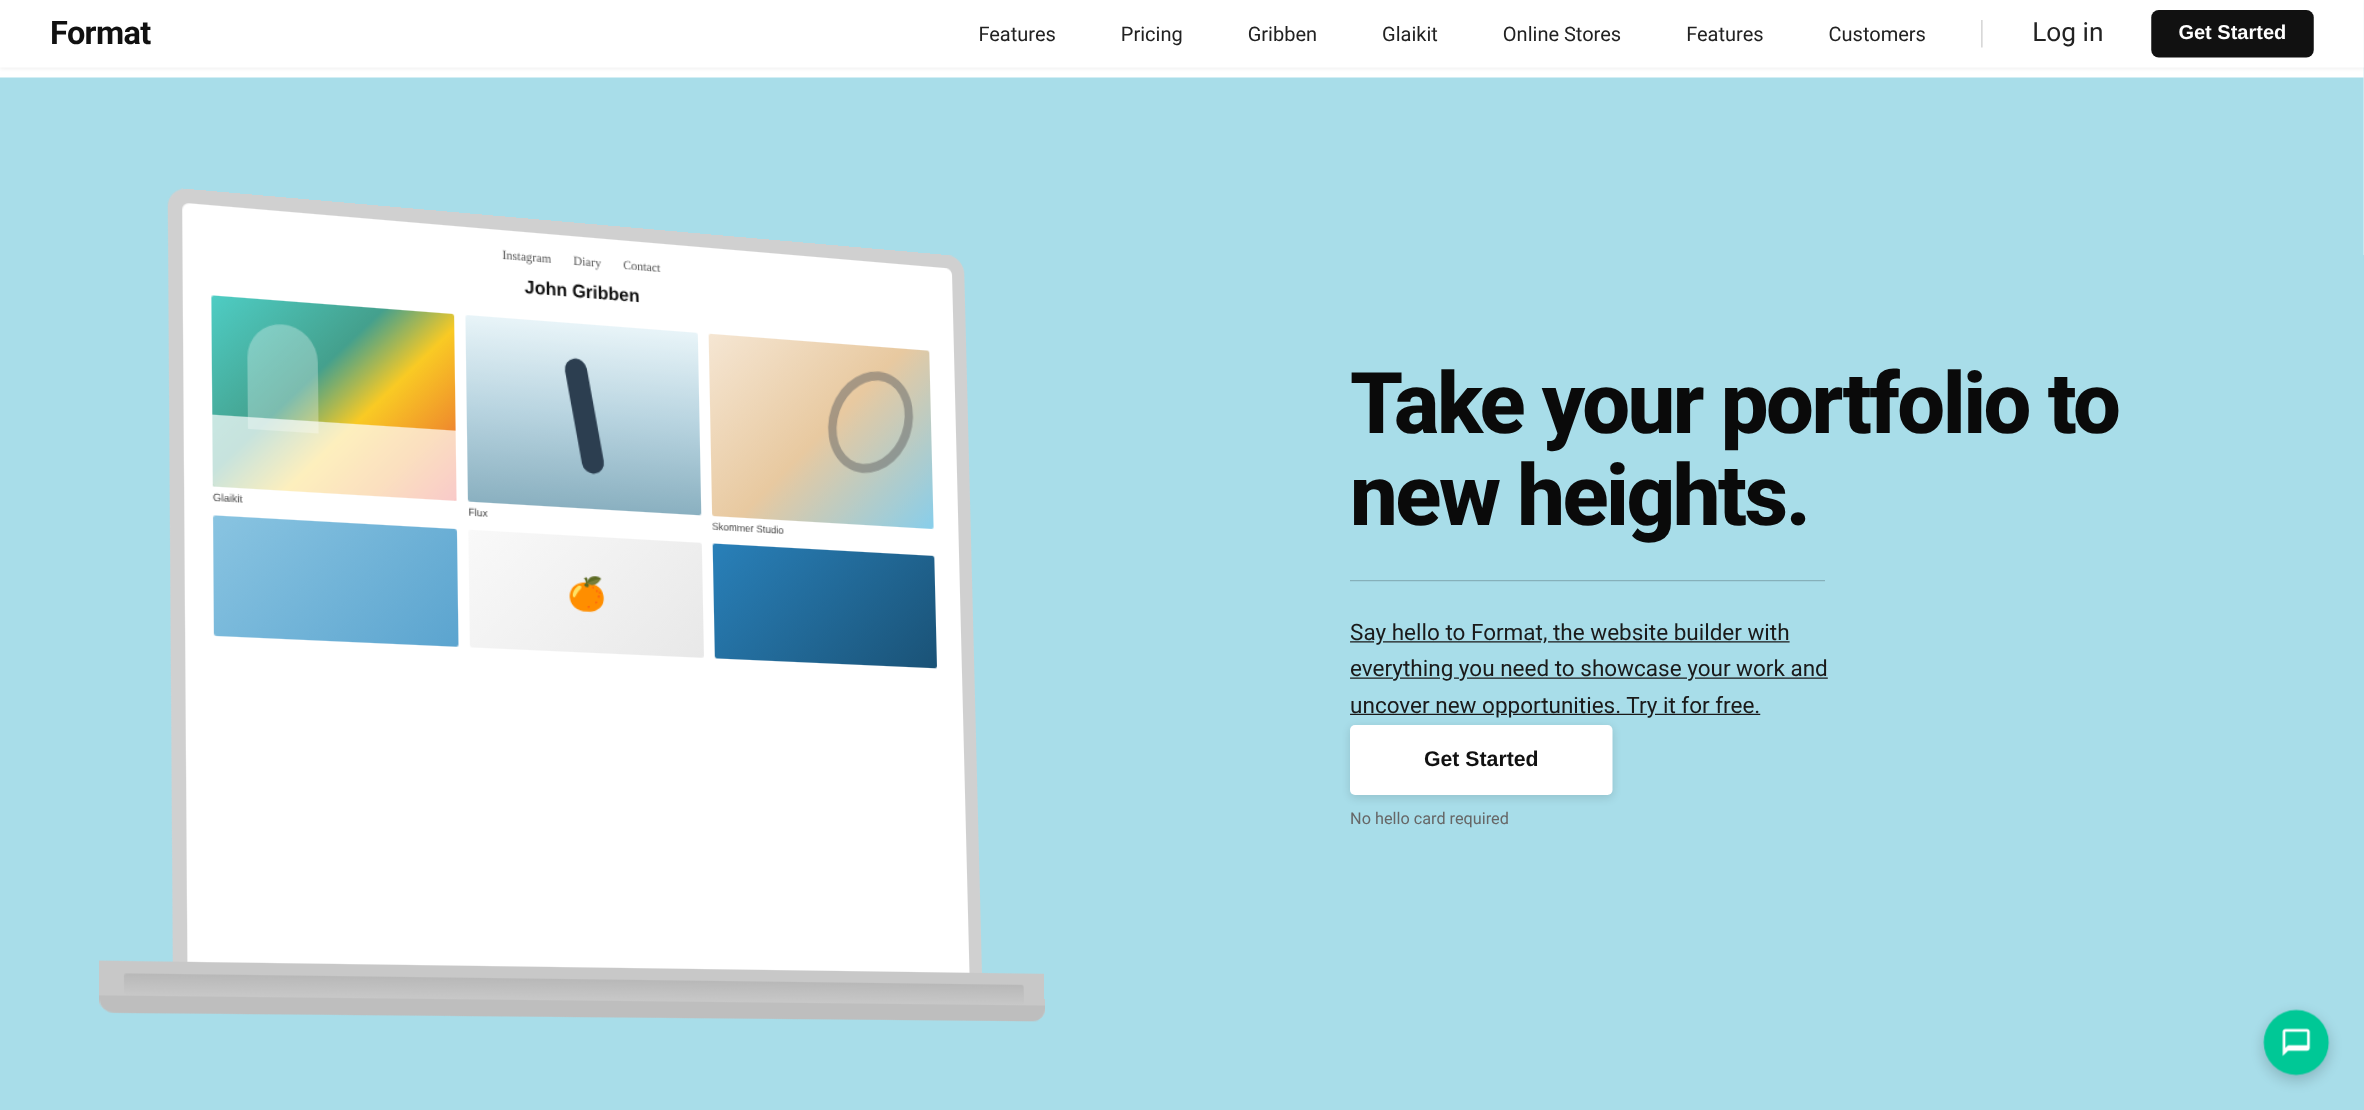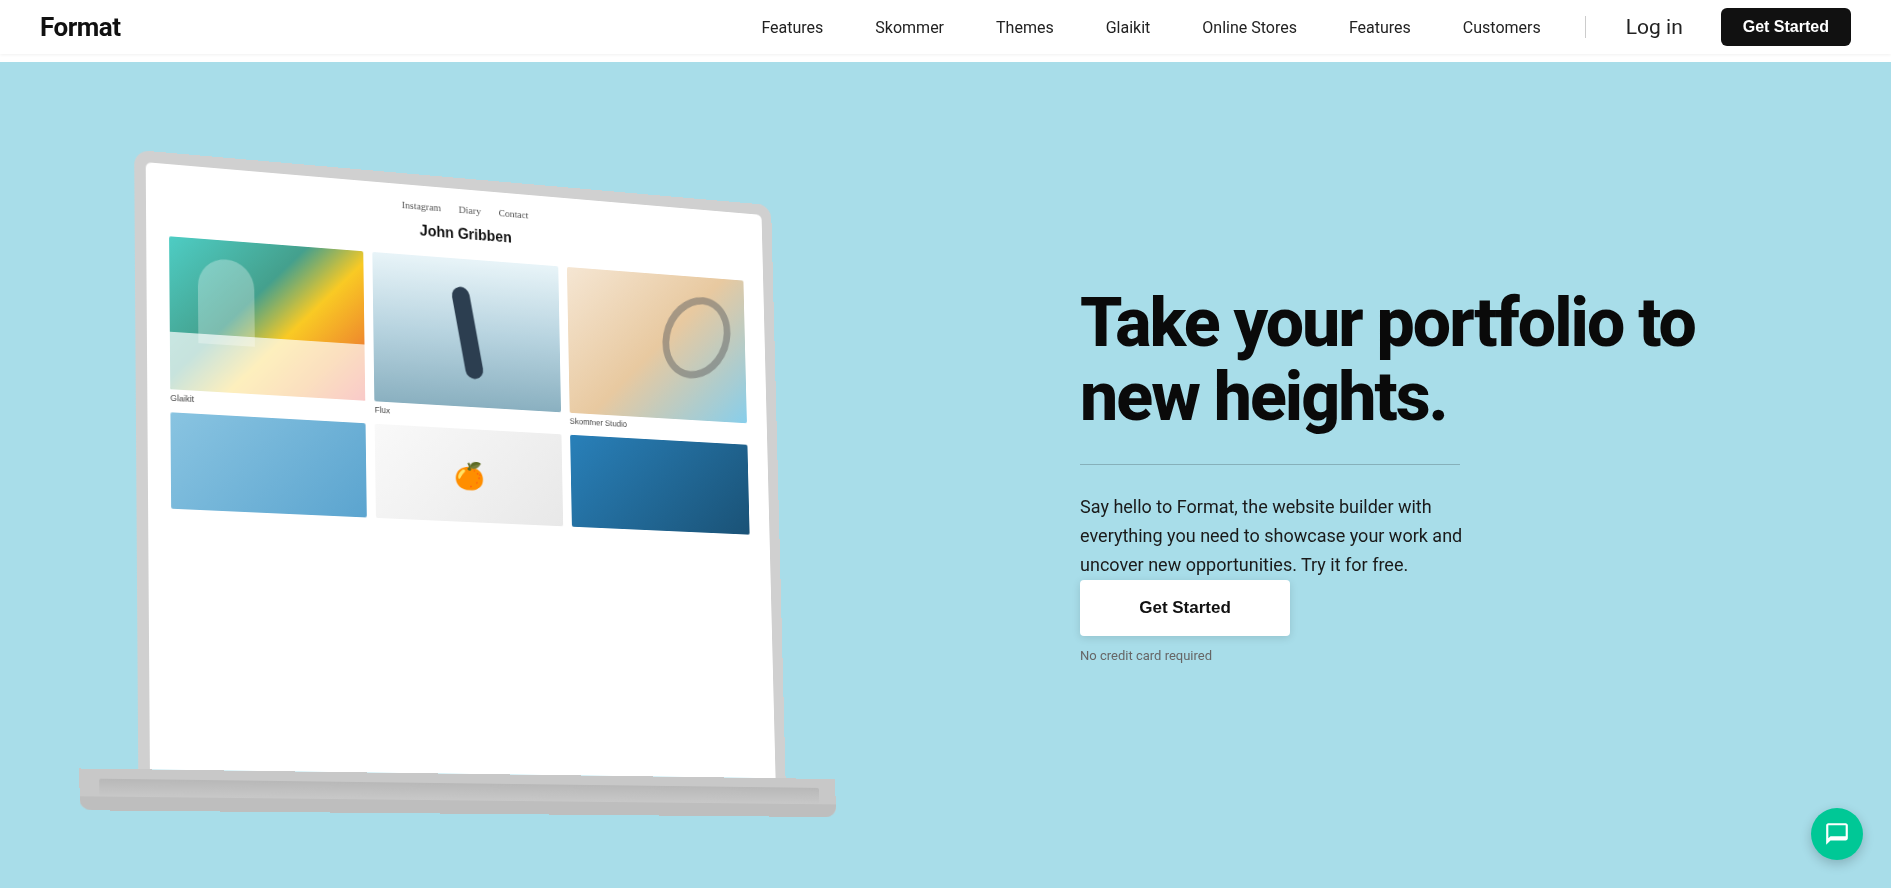--- a/index.html
+++ b/index.html
@@ -325,20 +325,21 @@
       height: 1px;
       background: rgba(0,0,0,0.2);
       margin-bottom: 28px;
     }
 
     .hero-sub {
       font-size: 18px;
       color: #1a1a1a;
       line-height: 1.6;
       max-width: 420px;
+      text-decoration: underline;
     }
 
     .hero-cta-btn {
       display: inline-block;
       background: #fff;
       color: #111;
       border: none;
       padding: 18px 42px;
       border-radius: 4px;
       font-size: 17px;
@@ -379,22 +380,22 @@
     }
   </style>
 </head>
 <body>
 
 <nav class="navbar">
   <div class="navbar-logo">Format</div>
 
   <div class="navbar-nav">
     <a class="nav-link">Features</a>
-    <a class="nav-link">Skommer</a>
-    <a class="nav-link">Themes</a>
+    <a class="nav-link">Pricing</a>
+    <a class="nav-link">Gribben</a>
     <a class="nav-link">Glaikit</a>
     <a class="nav-link">Online Stores</a>
     <a class="nav-link">Features</a>
     <a class="nav-link">Customers</a>
 
     <div class="nav-divider"></div>
 
     <span class="nav-login">Log in</span>
     <button class="nav-cta">Get Started</button>
   </div>
@@ -450,21 +451,21 @@
       <div class="laptop-keyboard"></div>
       <div class="laptop-bottom"></div>
     </div>
   </div>
 
   <div class="hero-right">
     <h1 class="hero-headline">Take your portfolio to new heights.</h1>
     <div class="hero-divider"></div>
     <p class="hero-sub">Say hello to Format, the website builder with everything you need to showcase your work and uncover new opportunities. Try it for free.</p>
     <button class="hero-cta-btn">Get Started</button>
-    <div class="hero-no-cc">No credit card required</div>
+    <div class="hero-no-cc">No hello card required</div>
   </div>
 
 </section>
 
 <div class="chat-bubble">
   <svg class="chat-icon-svg" viewBox="0 0 24 24" xmlns="http://www.w3.org/2000/svg">
     <path d="M20 2H4C2.9 2 2 2.9 2 4v18l4-4h14c1.1 0 2-.9 2-2V4c0-1.1-.9-2-2-2zm0 12H6l-2 2V4h16v10z"></path>
   </svg>
 </div>
 

